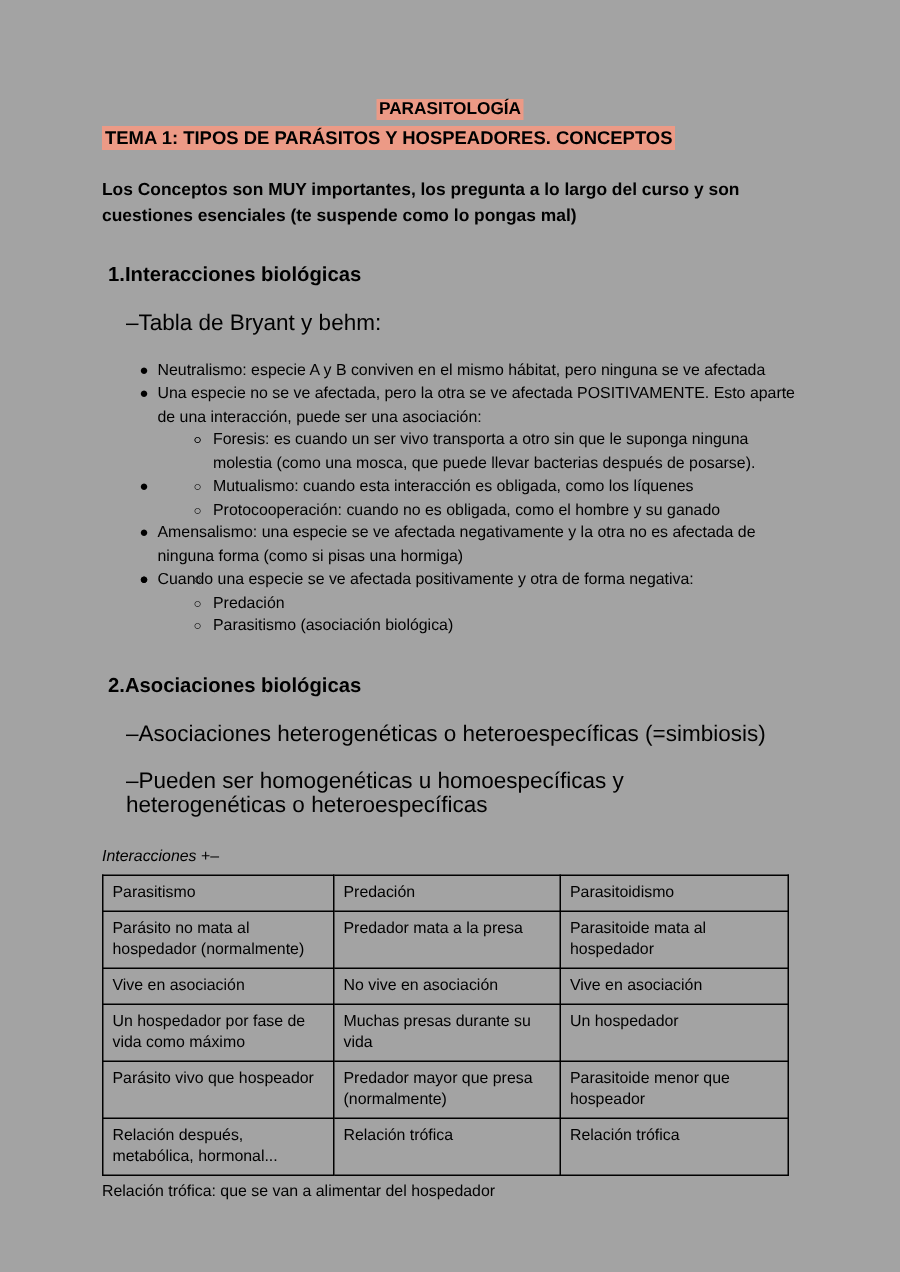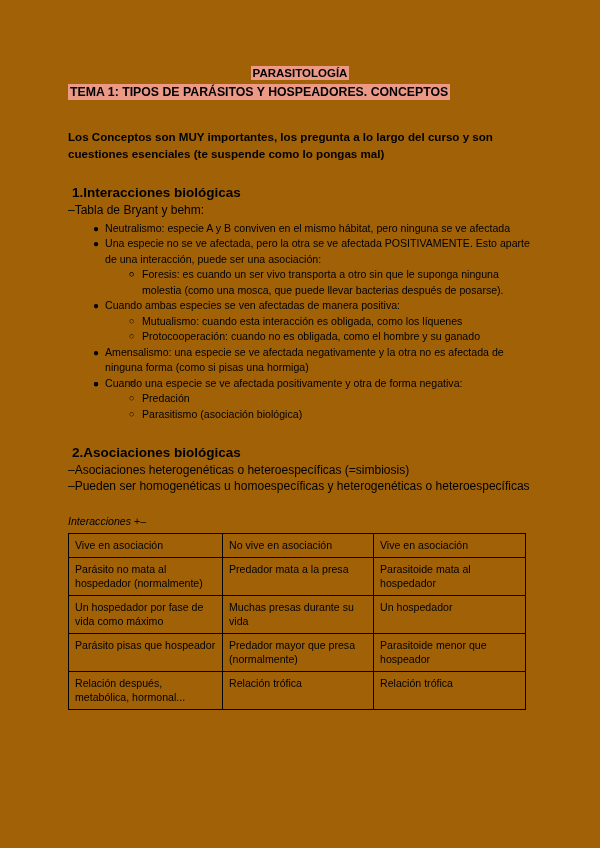--- a/index.html
+++ b/index.html
@@ -14,21 +14,21 @@
     font-family: "Liberation Sans", sans-serif;
     color: #000000;
     -webkit-font-smoothing: none;
   }
   .page {
     position: relative;
     width: 600px;
     height: 848px;
     box-sizing: border-box;
     padding: 0 68px 0 68px;
-    background: #a16207;
+    background: #a3a3a3;
     overflow: hidden;
   }
 
   
   .title-block {
     padding-top: 66px;
   }
   .doc-title {
     text-align: center;
     font-size: 11.5px;
@@ -48,34 +48,34 @@
     line-height: 16px;
     margin: 3px 0 0 0;
     white-space: nowrap;
   }
 
   
   .intro {
     font-size: 11.6px;
     font-weight: bold;
     line-height: 17px;
-    margin: 28px 0 0 0;
+    margin: 18px 0 0 0;
   }
 
   
   .section-heading {
     font-size: 13.5px;
     font-weight: bold;
     line-height: 18px;
     margin: 22px 0 1px 4px;
   }
   .dash-line {
-    font-size: 12px;
-    line-height: 15.5px;
-    margin: 0;
+    font-size: 15px;
+    line-height: 15.5px;
+    margin: 16px;
   }
 
   
   ul.lvl1 {
     list-style: none;
     margin: 2px 0 0 0;
     padding: 0;
   }
   ul.lvl1 > li {
     position: relative;
@@ -174,21 +174,20 @@
           <span class="b2">○</span>
         </li>
         <li>
           <span class="b2">○</span>
           <span>Foresis: es cuando un ser vivo transporta a otro sin que le suponga ninguna molestia (como una mosca, que puede llevar bacterias después de posarse).</span>
         </li>
       </ul>
     </li>
     <li>
       <span class="b1">●</span>
-      <span>Cuando ambas especies se ven afectadas de manera positiva:</span>
       <ul class="lvl2">
         <li>
           <span class="b2">○</span>
           <span>Mutualismo: cuando esta interacción es obligada, como los líquenes</span>
         </li>
         <li>
           <span class="b2">○</span>
           <span>Protocooperación: cuando no es obligada, como el hombre y su ganado</span>
         </li>
       </ul>
@@ -228,41 +227,47 @@
   <p class="table-caption"><span>Interacciones</span><span class="plain"> +–</span></p>
 
   <table class="interactions">
     <colgroup>
       <col class="c1">
         <col class="c2">
         <col class="c3">
     </colgroup>
     <tbody>
       <tr>
+        <td>Parasitismo</td>
+        <td>Predación</td>
+        <td>Parasitoidismo</td>
+      </tr>
+      <tr>
+        <td>Parásito no mata al hospedador (normalmente)</td>
+        <td>Predador mata a la presa</td>
+        <td>Parasitoide mata al hospedador</td>
+      </tr>
+      <tr>
         <td>Vive en asociación</td>
         <td>No vive en asociación</td>
         <td>Vive en asociación</td>
       </tr>
       <tr>
-        <td>Parásito no mata al hospedador (normalmente)</td>
-        <td>Predador mata a la presa</td>
-        <td>Parasitoide mata al hospedador</td>
-      </tr>
-      <tr>
         <td>Un hospedador por fase de vida como máximo</td>
         <td>Muchas presas durante su vida</td>
         <td>Un hospedador</td>
       </tr>
       <tr>
-        <td>Parásito pisas que hospeador</td>
+        <td>Parásito vivo que hospeador</td>
         <td>Predador mayor que presa (normalmente)</td>
         <td>Parasitoide menor que hospeador</td>
       </tr>
       <tr>
         <td>Relación después, metabólica, hormonal...</td>
         <td>Relación trófica</td>
         <td>Relación trófica</td>
       </tr>
     </tbody>
   </table>
 
+  <p class="post-table">Relación trófica: que se van a alimentar del hospedador</p>
 
 </div>
 
 </body></html>

